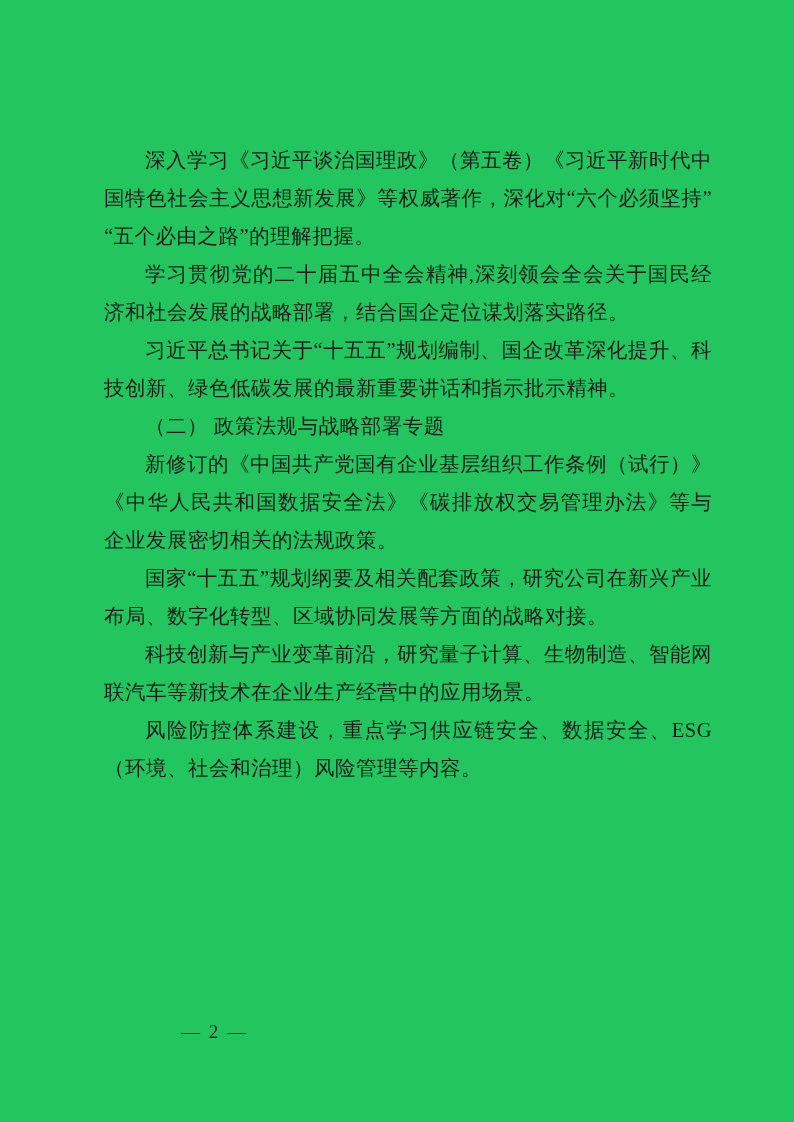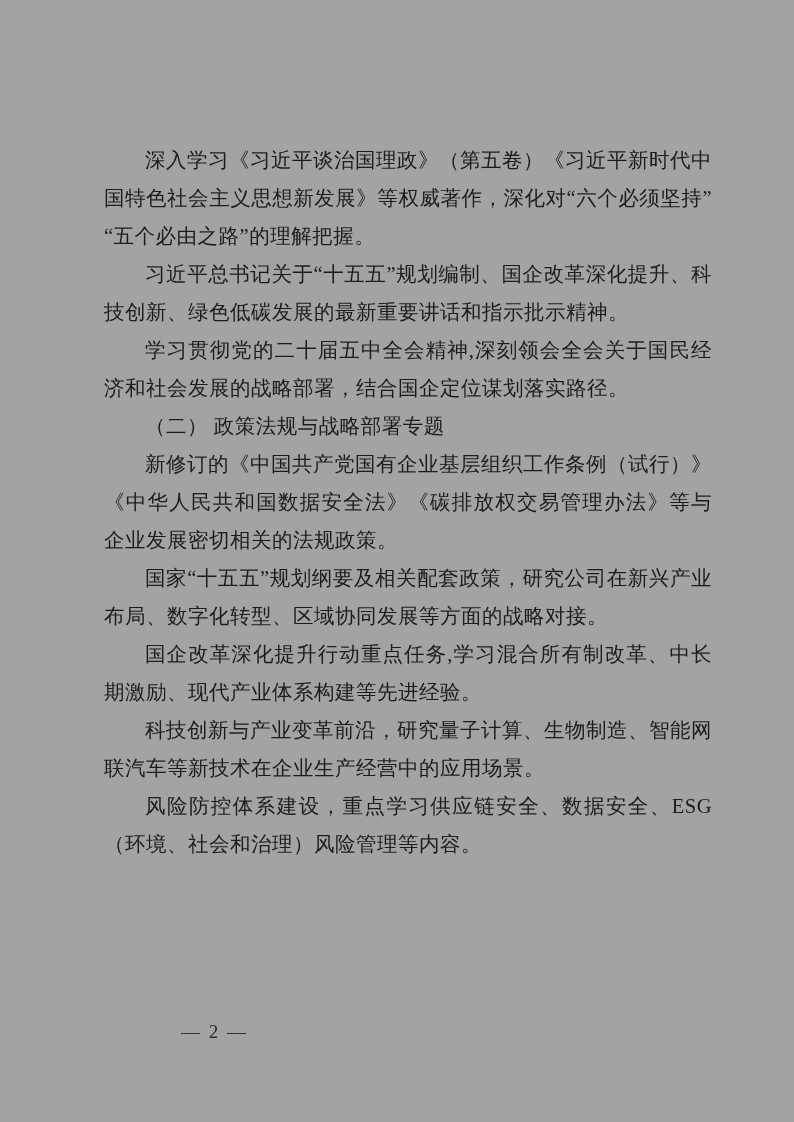--- a/index.html
+++ b/index.html
@@ -4,21 +4,21 @@
 <style>
   html, body {
     margin: 0;
     padding: 0;
     background: #ffffff;
   }
   .page {
     position: relative;
     width: 794px;
     height: 1122px;
-    background: #a3a3a3;
+    background: #22c55e;
     overflow: hidden;
     font-family: "Liberation Serif", "DejaVu Serif", serif;
     color: #1c1c1c;
   }
   .content {
     position: absolute;
     left: 104px;
     top: 141px;
     width: 608px;
   }
@@ -42,23 +42,22 @@
     color: #2a2a2a;
     letter-spacing: 2px;
   }
 </style>
 </head>
 <body>
 
 <div class="page">
   <div class="content">
     <p class="body">深入学习《习近平谈治国理政》（第五卷）《习近平新时代中国特色社会主义思想新发展》等权威著作，深化对“六个必须坚持”“五个必由之路”的理解把握。</p>
+    <p class="body">学习贯彻党的二十届五中全会精神,深刻领会全会关于国民经济和社会发展的战略部署，结合国企定位谋划落实路径。</p>
     <p class="body">习近平总书记关于“十五五”规划编制、国企改革深化提升、科技创新、绿色低碳发展的最新重要讲话和指示批示精神。</p>
-    <p class="body">学习贯彻党的二十届五中全会精神,深刻领会全会关于国民经济和社会发展的战略部署，结合国企定位谋划落实路径。</p>
     <p class="heading">（二） 政策法规与战略部署专题</p>
     <p class="body">新修订的《中国共产党国有企业基层组织工作条例（试行）》《中华人民共和国数据安全法》《碳排放权交易管理办法》等与企业发展密切相关的法规政策。</p>
     <p class="body">国家“十五五”规划纲要及相关配套政策，研究公司在新兴产业布局、数字化转型、区域协同发展等方面的战略对接。</p>
-    <p class="body">国企改革深化提升行动重点任务,学习混合所有制改革、中长期激励、现代产业体系构建等先进经验。</p>
     <p class="body">科技创新与产业变革前沿，研究量子计算、生物制造、智能网联汽车等新技术在企业生产经营中的应用场景。</p>
     <p class="body">风险防控体系建设，重点学习供应链安全、数据安全、ESG（环境、社会和治理）风险管理等内容。</p>
   </div>
   <div class="page-number">— 2 —</div>
 </div>
 
 </body></html>

